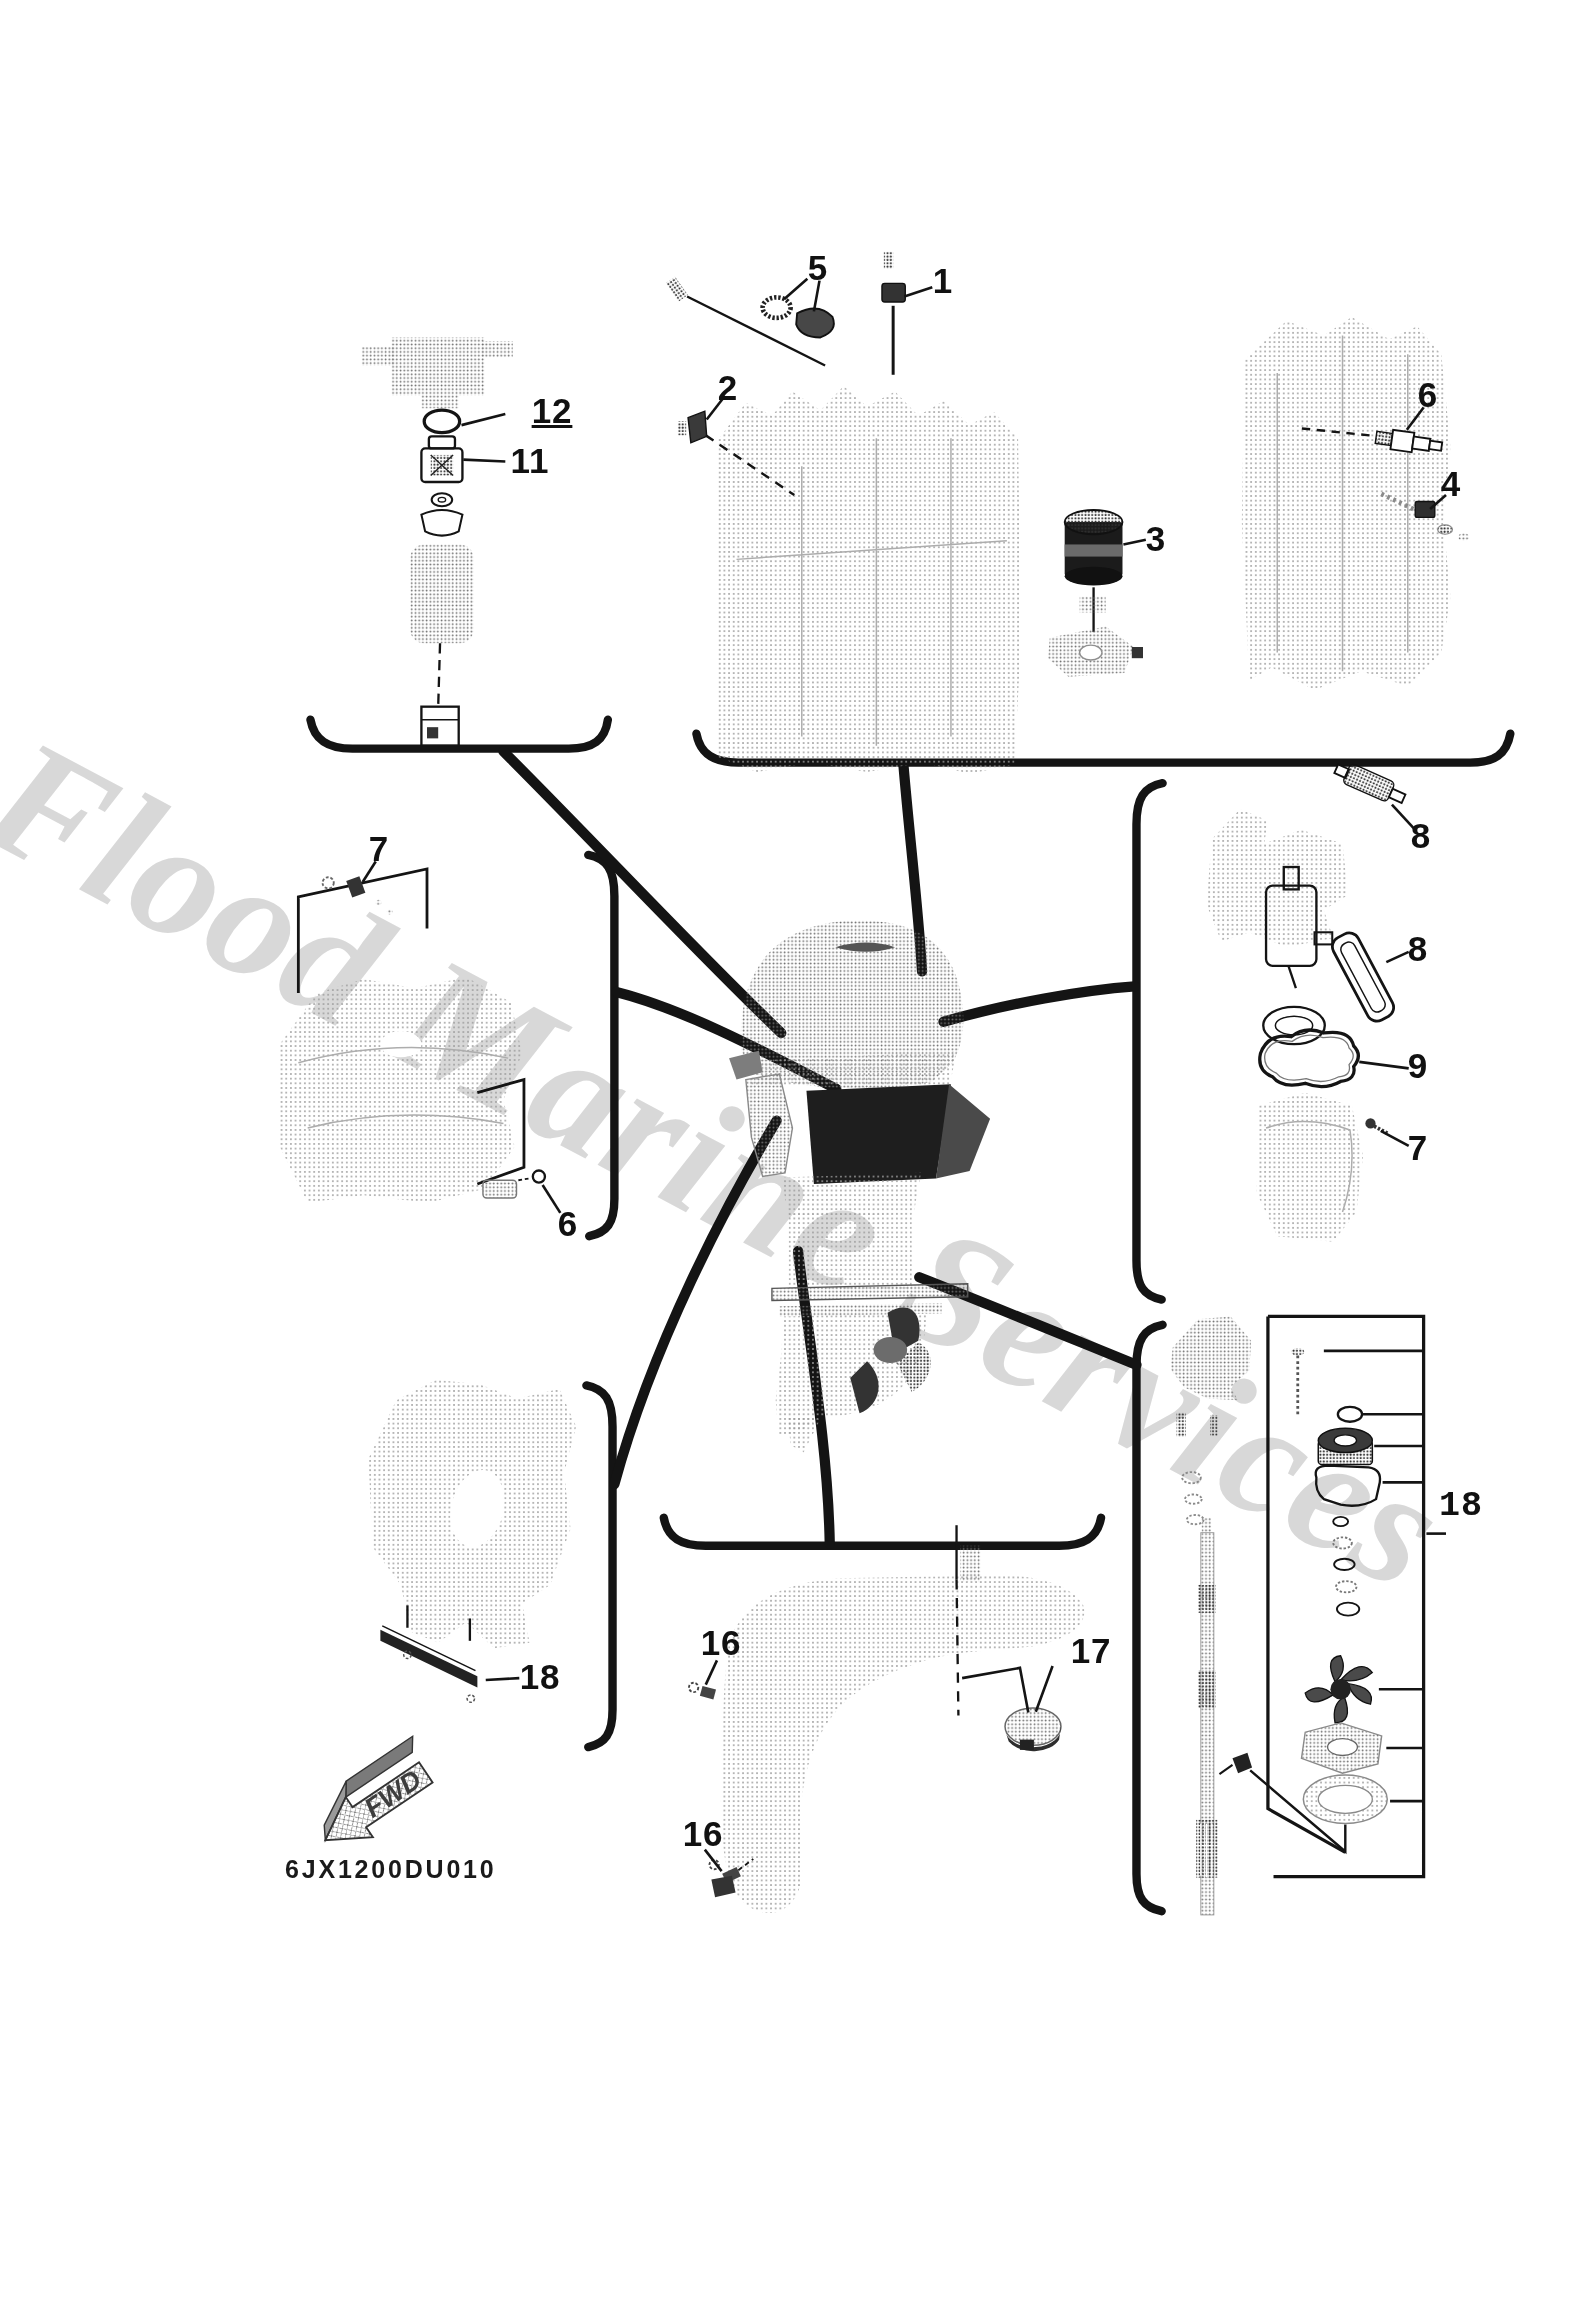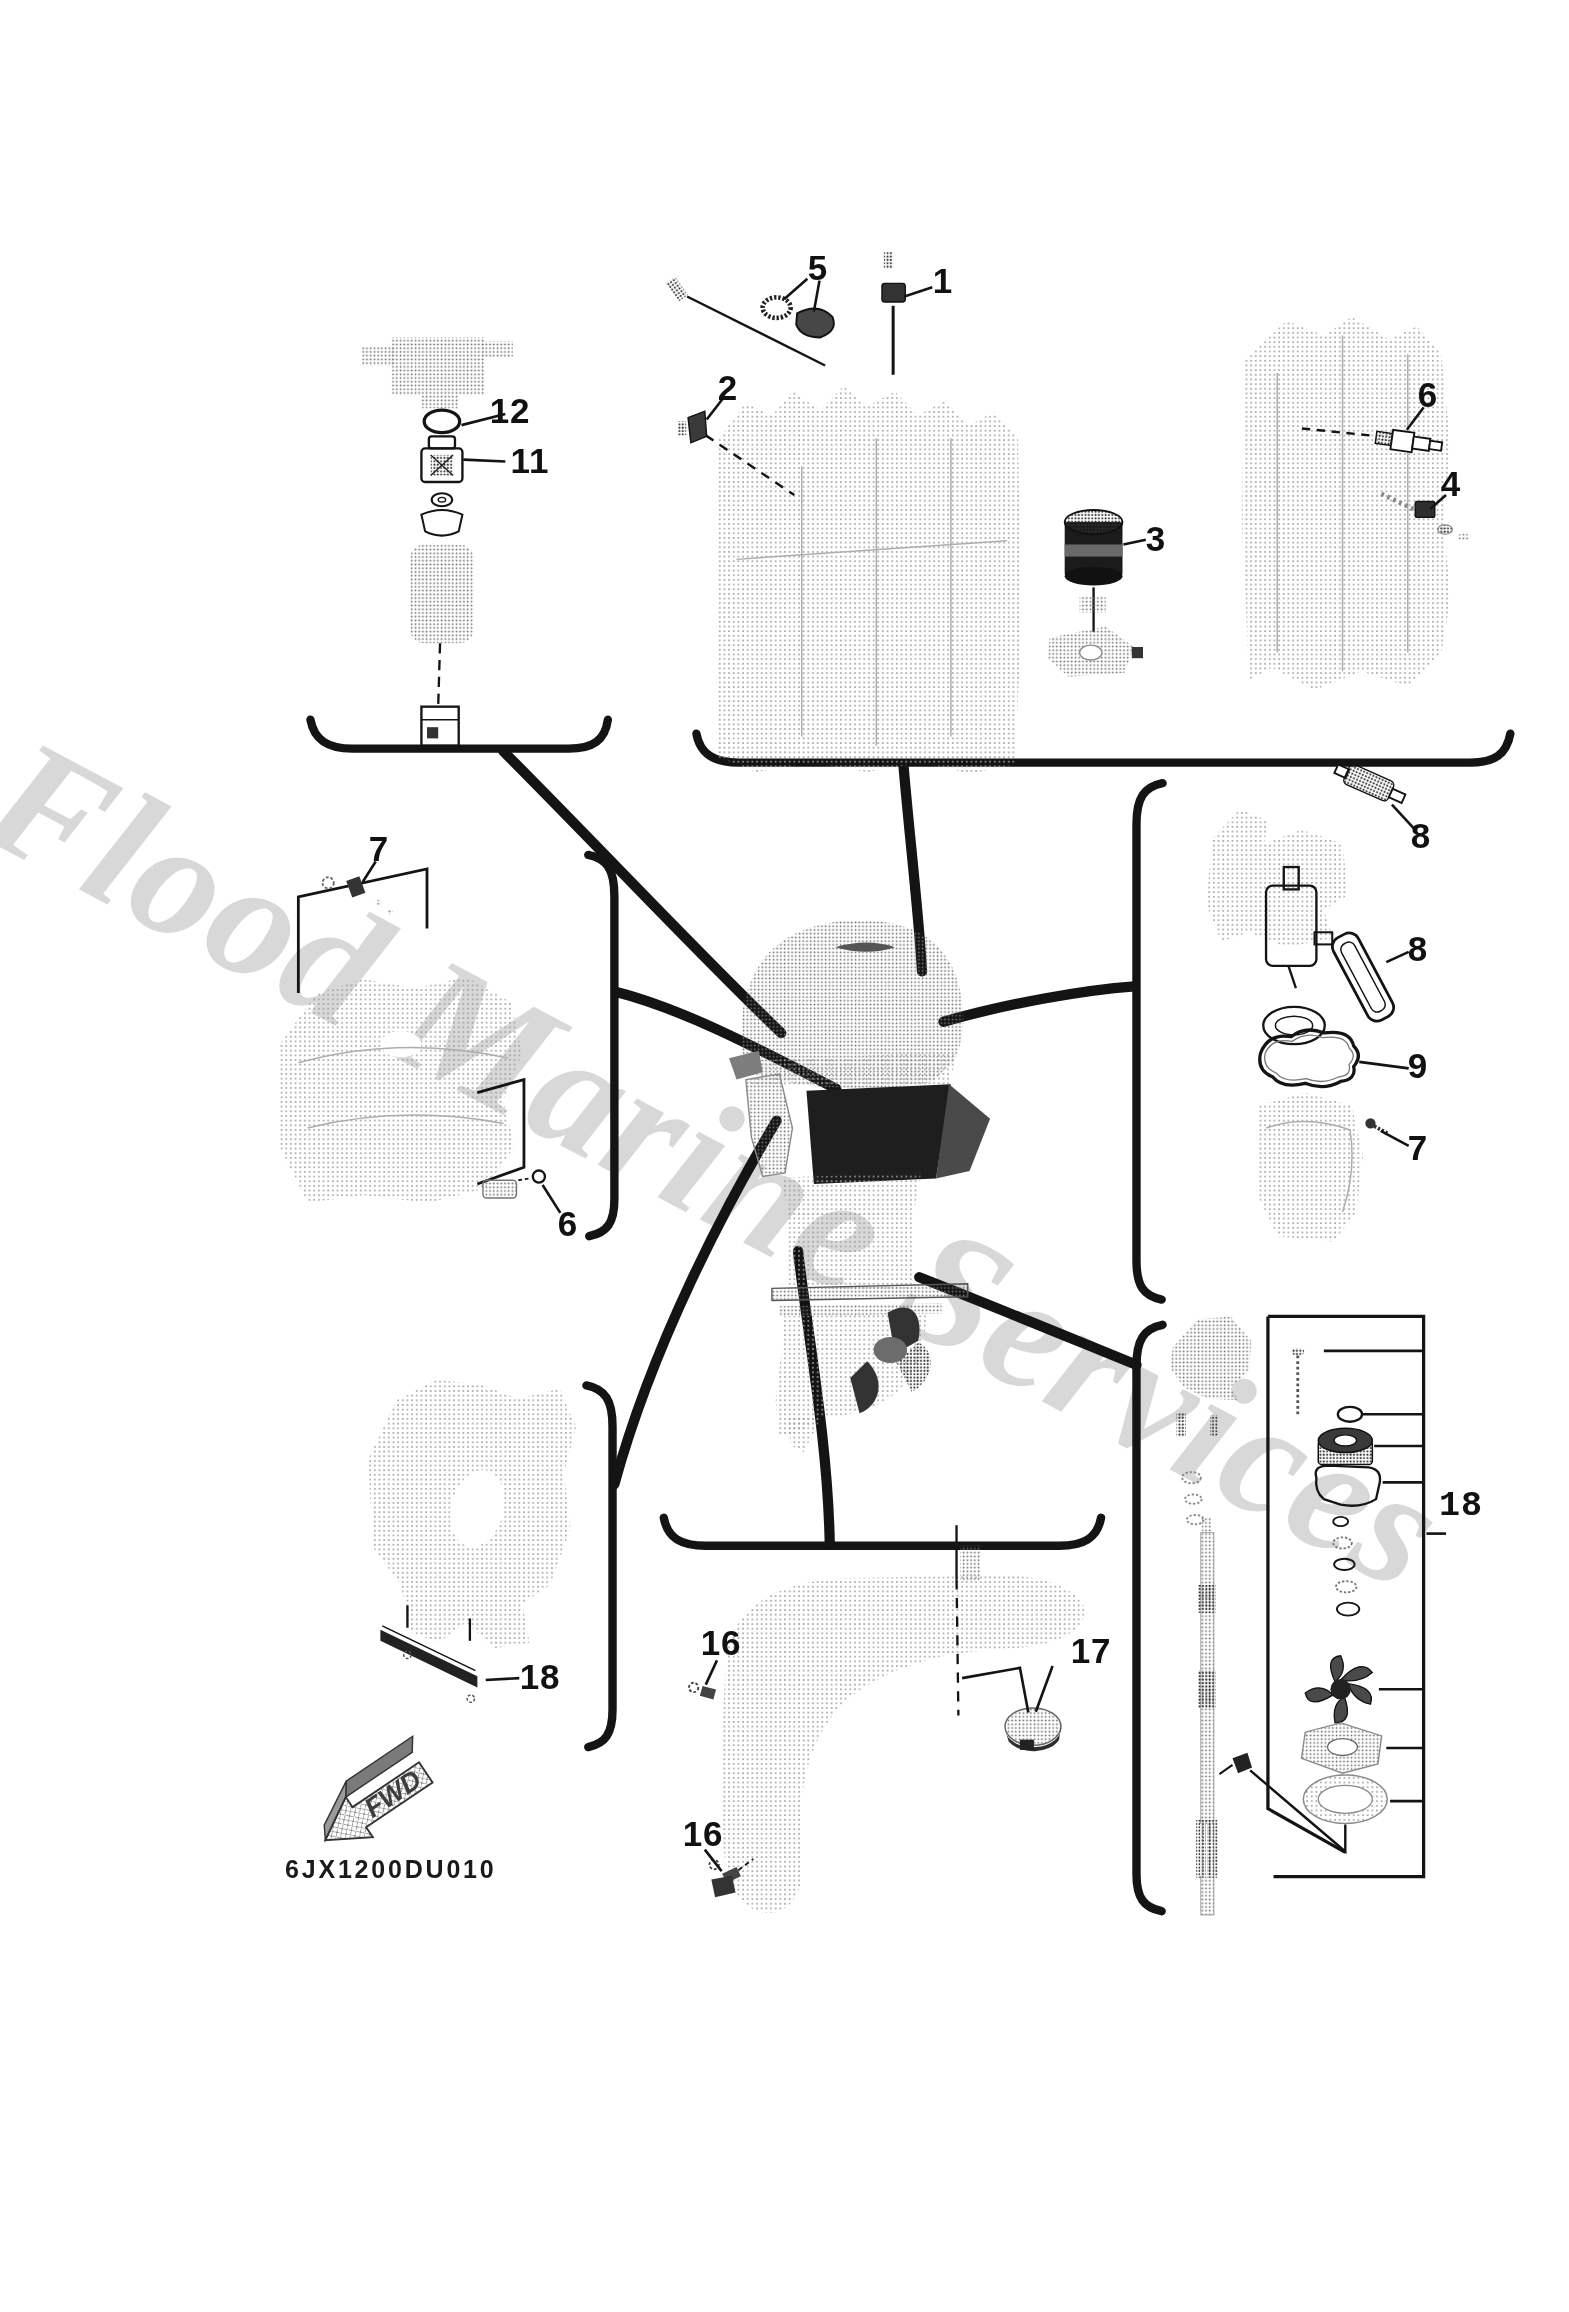--- a/index.html
+++ b/index.html
@@ -365,21 +365,21 @@
     <div class="callout" style="left: 728px; top: 388px;">2</div>
     <div class="callout" style="left: 1156px; top: 539px;">3</div>
     <div class="callout" style="left: 1451px; top: 484px;">4</div>
     <div class="callout" style="left: 818px; top: 268px;">5</div>
     <div class="callout" style="left: 1428px; top: 395px;">6</div>
     <div class="callout" style="left: 1418px; top: 1148px;">7</div>
     <div class="callout" style="left: 1418px; top: 949px;">8</div>
     <div class="callout" style="left: 1418px; top: 1066px;">9</div>
     <div class="callout" style="left: 1421px; top: 836px;">8</div>
     <div class="callout" style="left: 530px; top: 461px; text-align: center;">11</div>
-    <div class="callout" style="left: 510px; top: 411px;">12</div>
+    <div class="callout" style="left: 552px; top: 411px; text-decoration: underline;">12</div>
     <div class="callout" style="left: 540px; top: 1677px;">18</div>
     <div class="callout" style="left: 379px; top: 849px;">7</div>
     <div class="callout" style="left: 568px; top: 1224px;">6</div>
     <div class="callout" style="left: 721px; top: 1643px;">16</div>
     <div class="callout" style="left: 703px; top: 1834px;">16</div>
     <div class="callout" style="left: 1062px; top: 1651px; margin-left: 29px;">17</div>
     <div class="callout" style="left: 1461px; top: 1506px; font-family: Liberation Mono, monospace;">18</div>
   </div>
 
 

